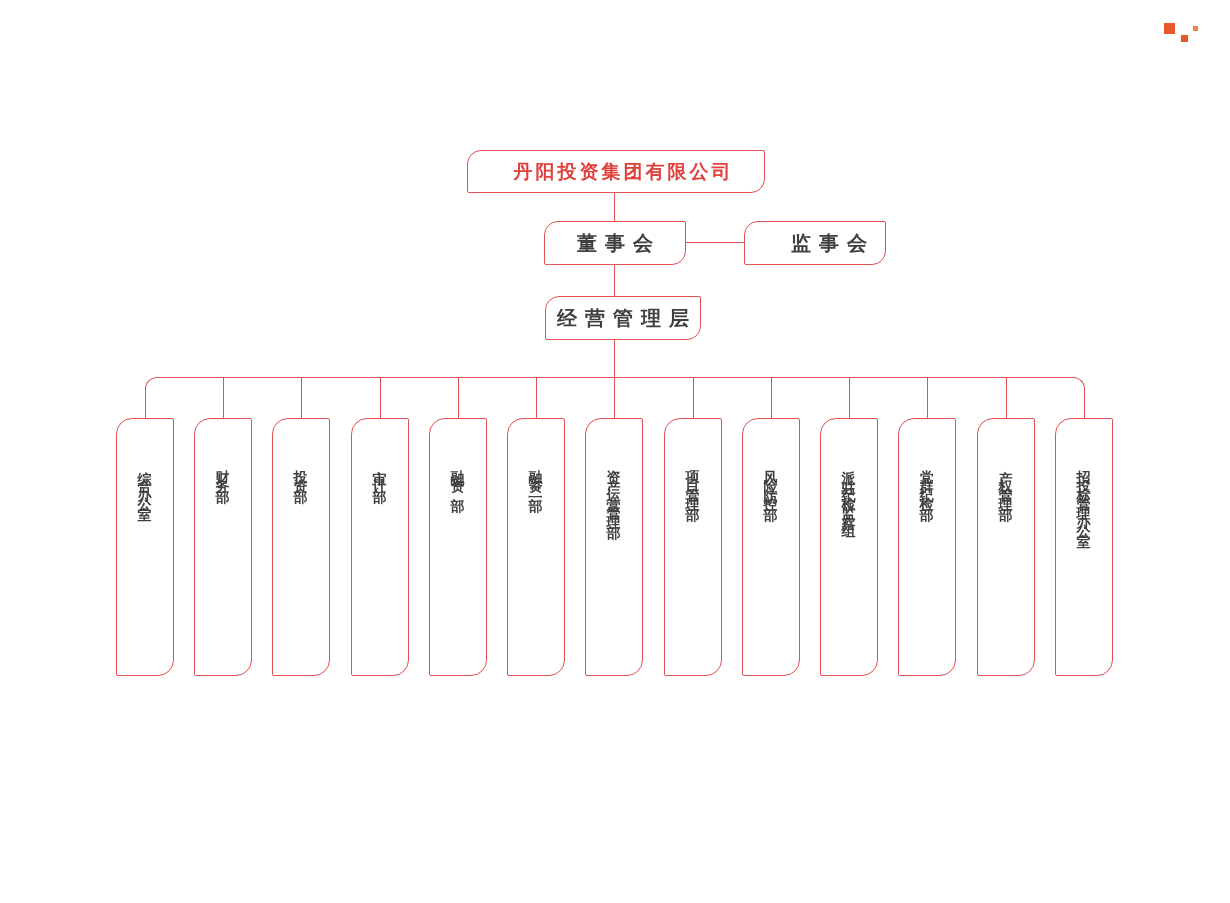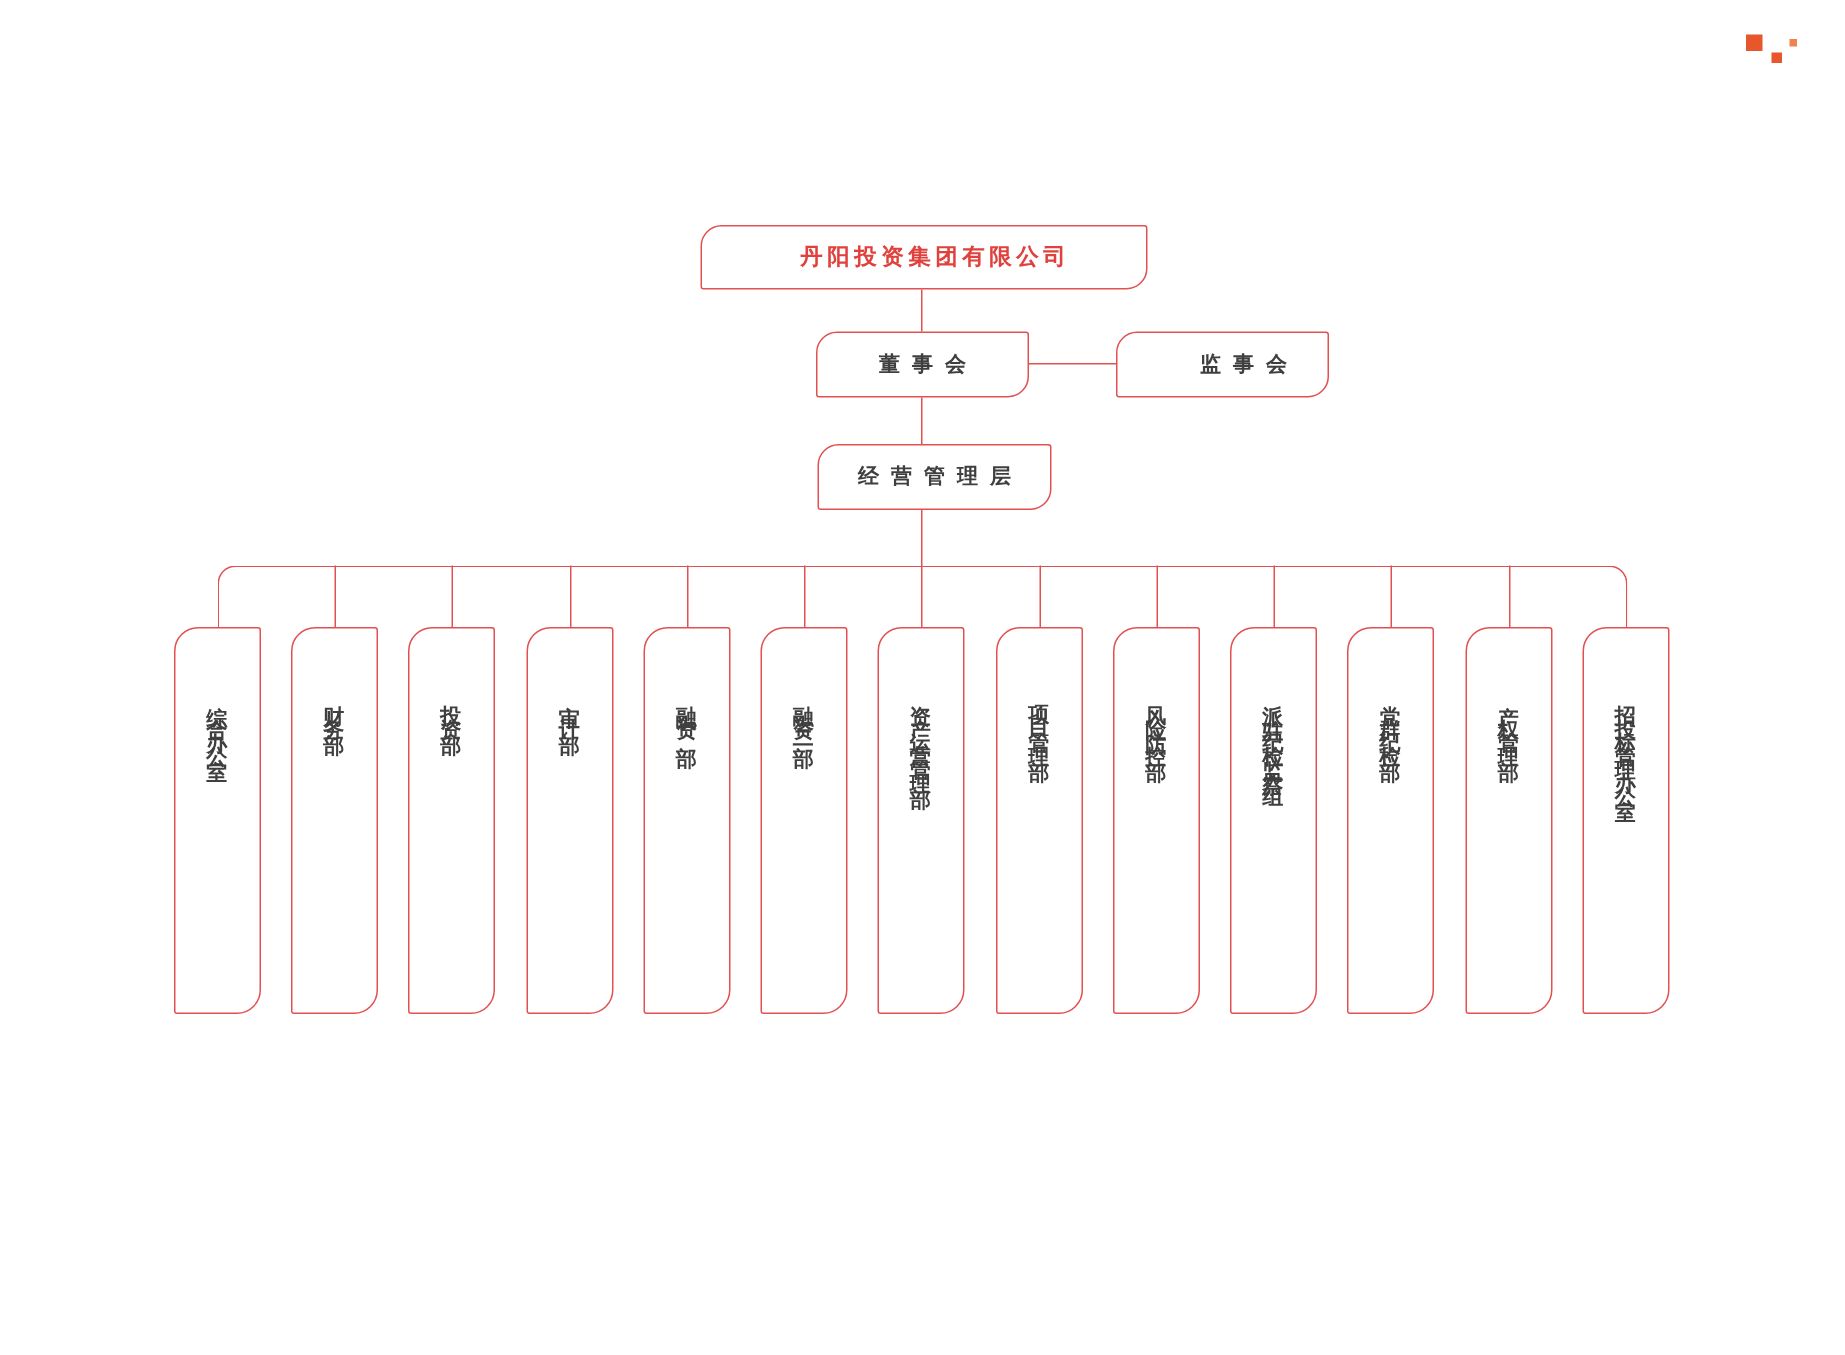--- a/index.html
+++ b/index.html
@@ -30,30 +30,30 @@
     border: 1px solid #e25050;
     background: #ffffff;
     display: flex;
     align-items: center;
     justify-content: center;
     border-radius: 14px 2px 14px 2px;
   }
   .root-node { left: 467px; top: 150px; width: 298px; height: 43px; }
   .root-node .lbl {
     color: #e0413d;
-    font-size: 15px;
+    font-size: 19px;
     font-weight: 700;
     letter-spacing: 3px;
     text-indent: 3px;
     white-space: nowrap;
     margin-left: 12px;
   }
   .small-node .lbl {
     color: #3f3f3f;
-    font-size: 14px;
+    font-size: 20px;
     font-weight: 600;
     letter-spacing: 8px;
     text-indent: 8px;
     white-space: nowrap;
   }
   .board-node       { left: 544px; top: 221px; width: 142px; height: 44px; }
   .supervisory-node { left: 744px; top: 221px; width: 142px; height: 44px; padding-left: 28px; }
   .mgmt-node        { left: 545px; top: 296px; width: 156px; height: 44px; }
 
   

